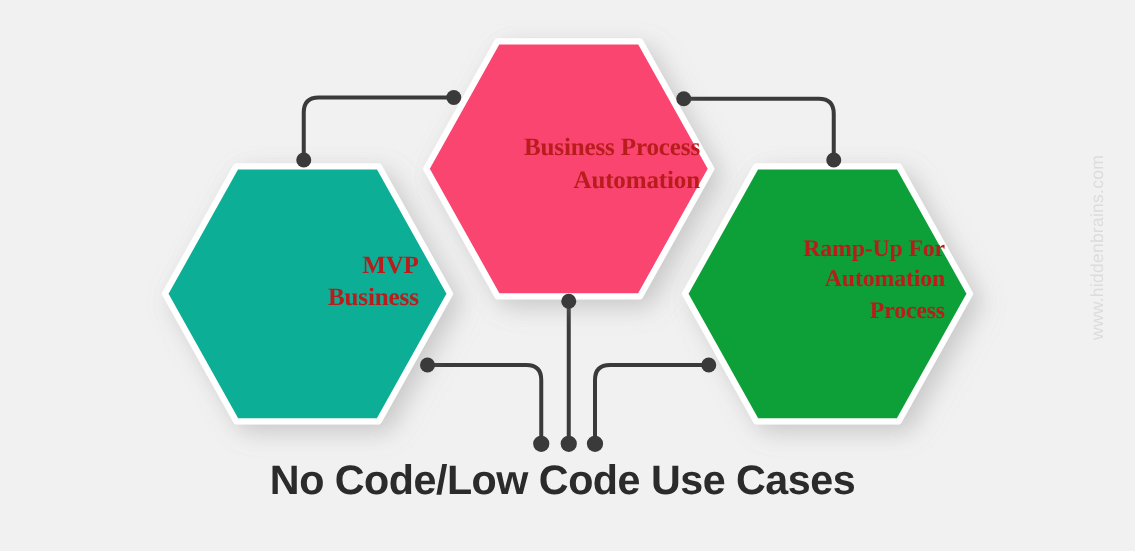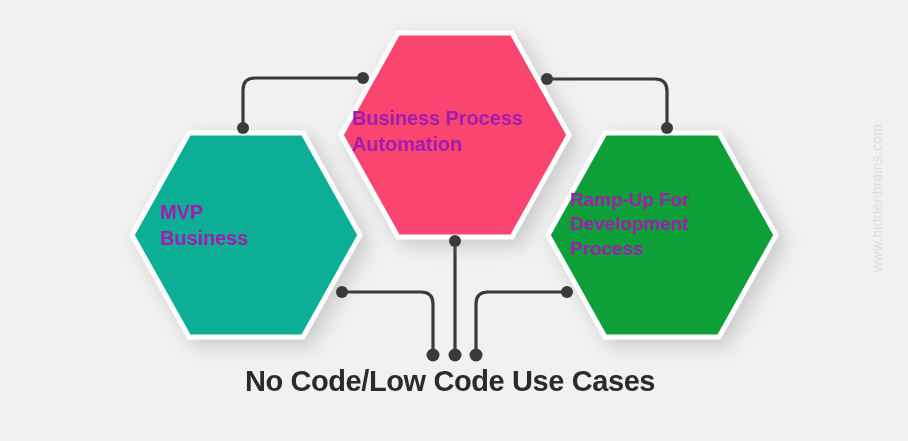--- a/index.html
+++ b/index.html
@@ -27,24 +27,24 @@
     position: absolute;
     left: 0;
     top: 0;
     width: 908px;
     height: 441px;
   }
 
   
   .hex-label {
     position: absolute;
-    color: #a21caf;
-    font-family: Liberation Sans, sans-serif;
+    color: #b91c1c;
+    font-family: Liberation Serif, serif;
     font-weight: bold;
-    text-align: left;
+    text-align: right;
     line-height: 1.28;
     letter-spacing: -0.1px;
     white-space: pre-line;
     pointer-events: none;
     text-rendering: optimizeLegibility;
   }
   #label-mvp {
     left: 160px;
     top: 200px;
     width: 175px;
@@ -66,21 +66,21 @@
   
   #caption {
     position: absolute;
     left: 0;
     top: 365px;
     width: 900px;
     text-align: center;
     color: #2b2b2b;
     font-family: "Liberation Sans", sans-serif;
     font-weight: bold;
-    font-size: 29px;
+    font-size: 33px;
     letter-spacing: -0.4px;
   }
 
   
   #watermark {
     position: absolute;
     right: -84px;
     top: 190px;
     width: 230px;
     transform: rotate(-90deg);
@@ -157,20 +157,20 @@
     </g>
   </svg>
 
   <div class="hex-label" id="label-mvp">MVP
 Business</div>
 
   <div class="hex-label" id="label-bpa">Business Process
 Automation</div>
 
   <div class="hex-label" id="label-ramp">Ramp-Up For
-Development
+Automation
 Process</div>
 
   <div id="caption" style="color: rgb(43, 43, 43);">No Code/Low Code Use Cases</div>
 
   <div id="watermark" style="color: rgb(220, 220, 220);">www.hiddenbrains.com</div>
 
 </div>
 
 </body></html>

